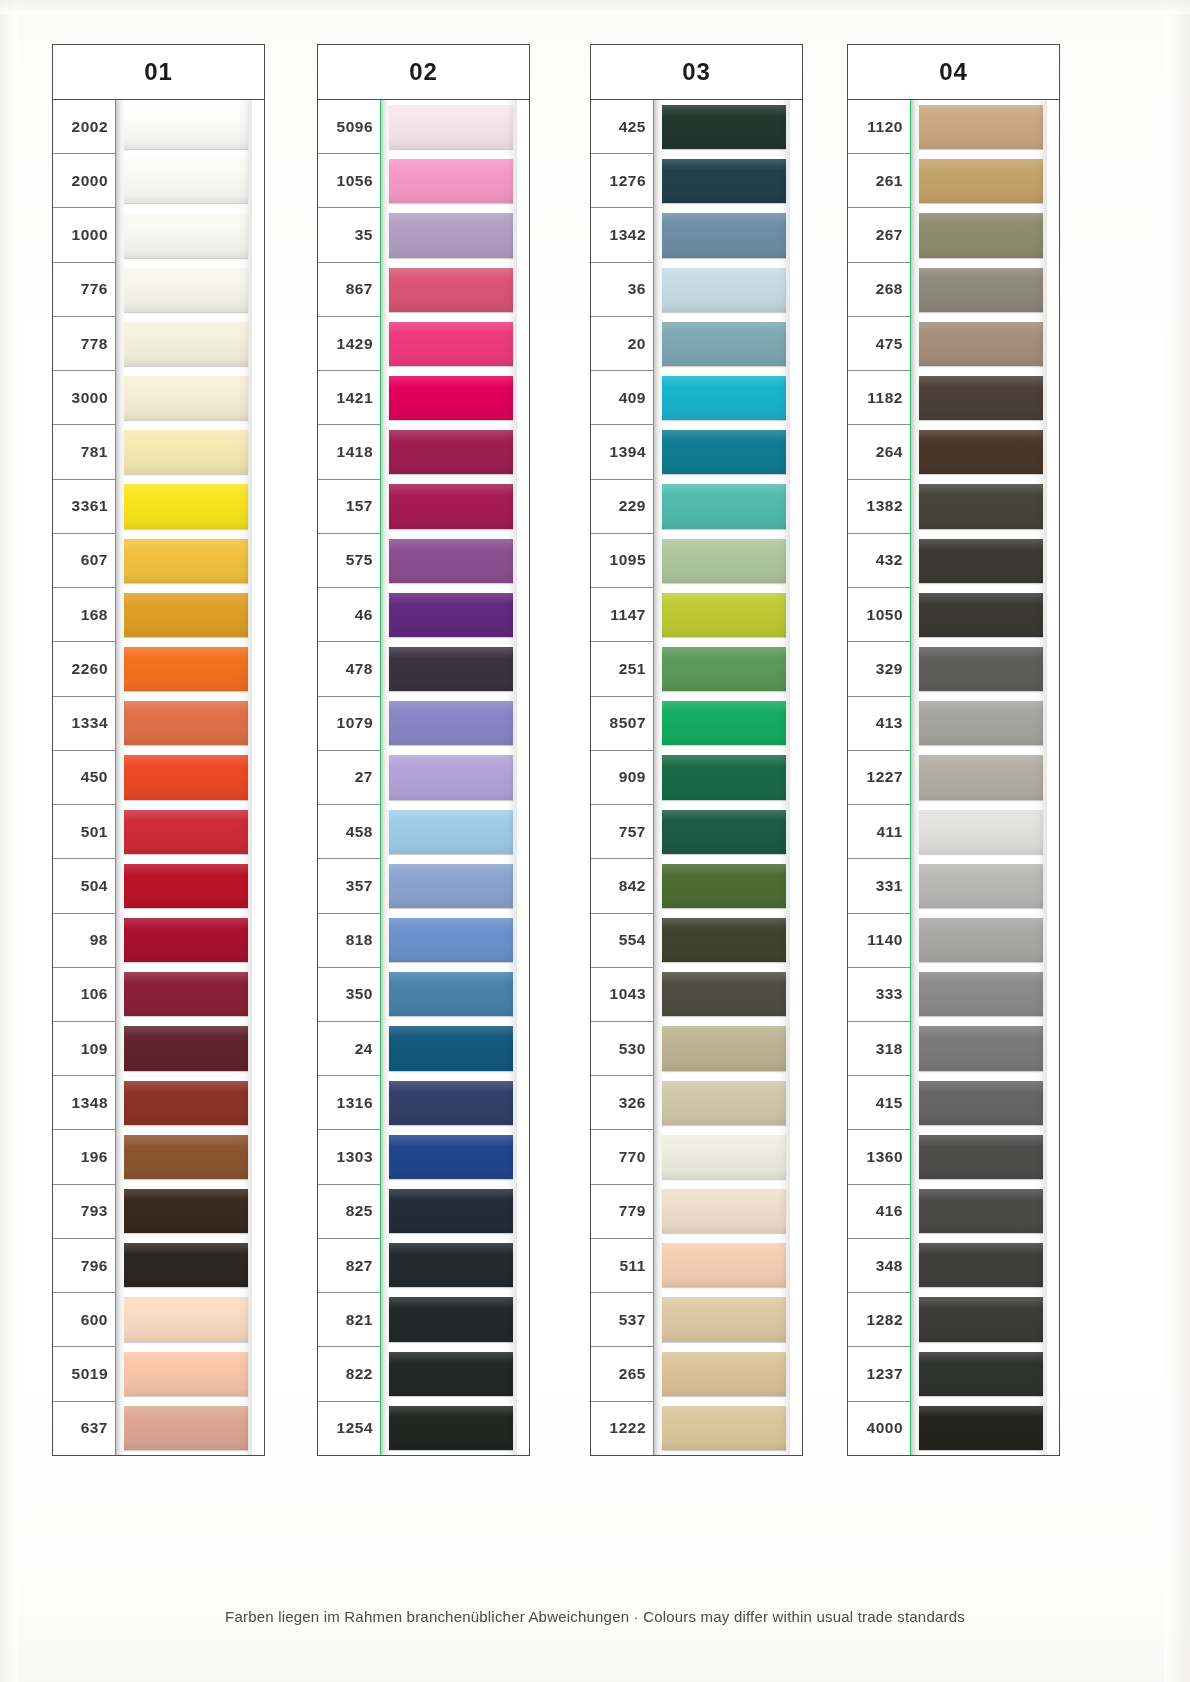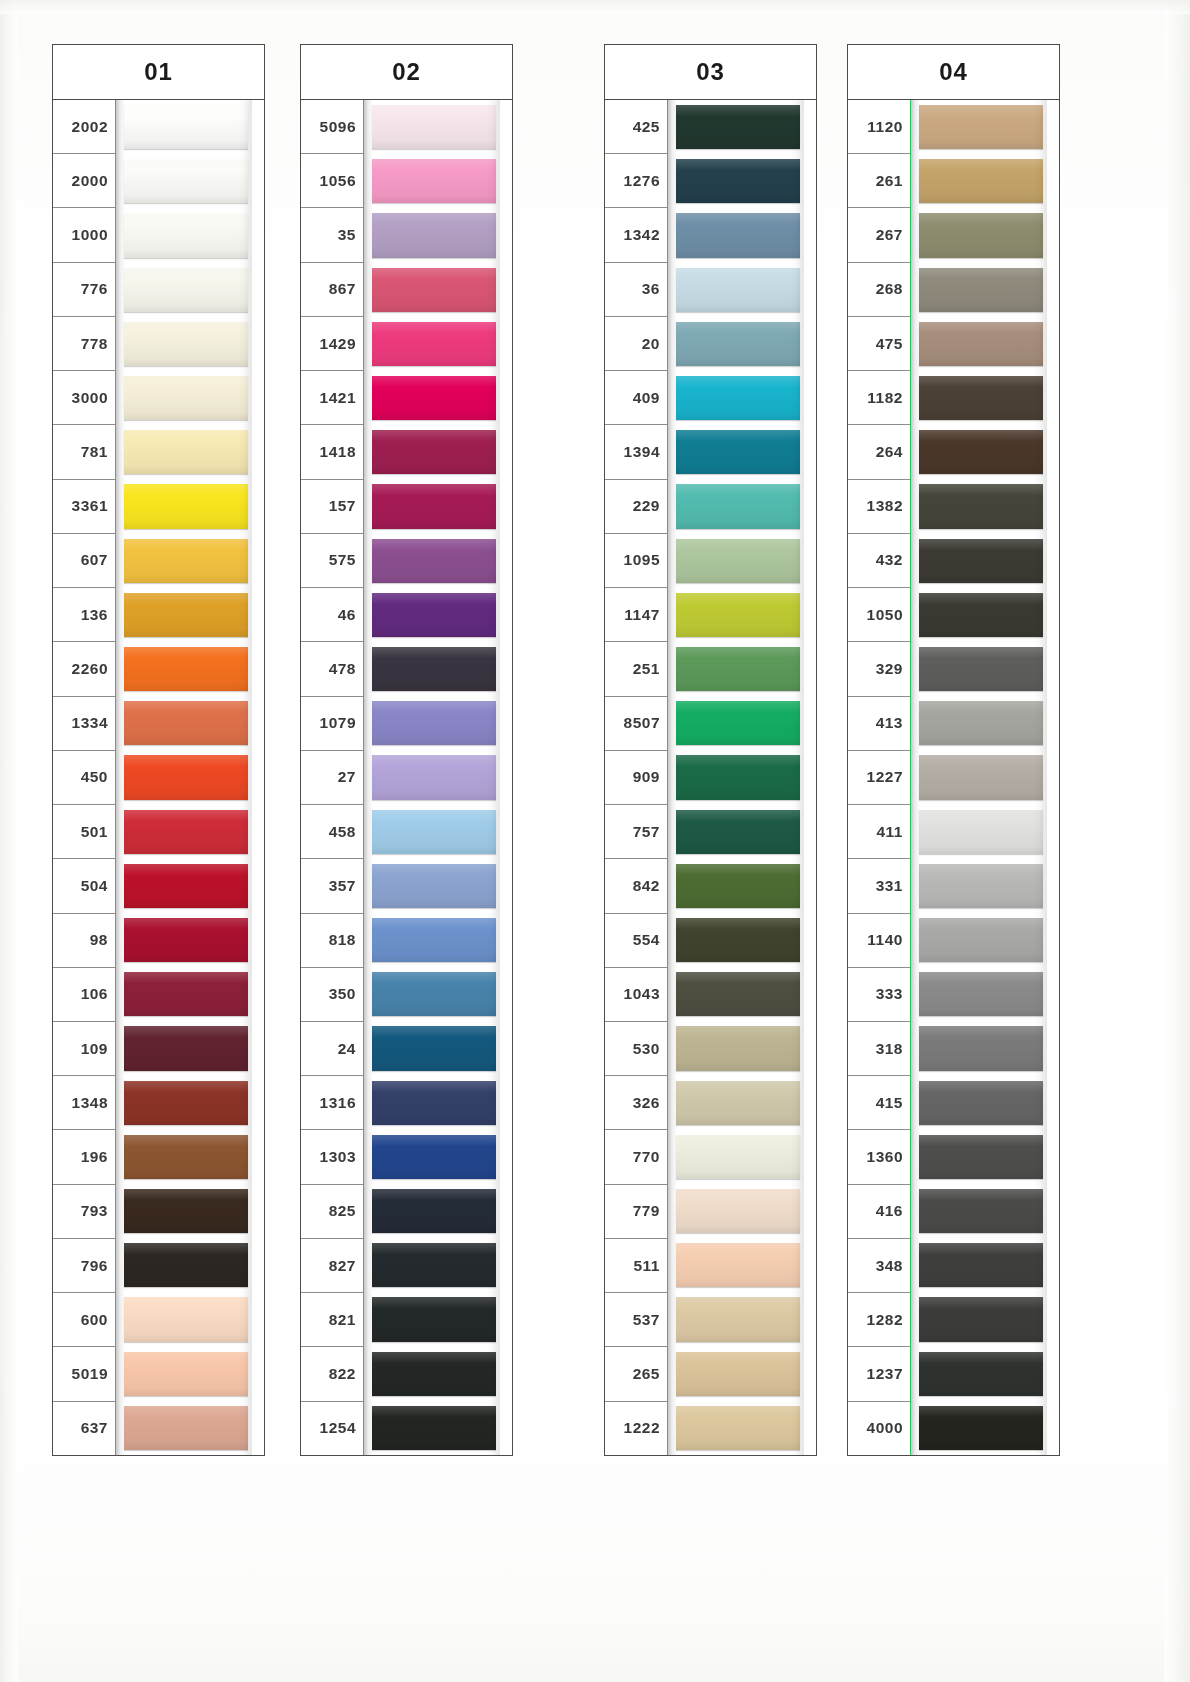--- a/index.html
+++ b/index.html
@@ -39,22 +39,22 @@
   .column{
     position:absolute;
     top:44px;
     width:213px;
     border:1px solid #4c4c4c;
     background:#ffffff;
     box-sizing:border-box;
     font-weight:bold;
   }
   .col-0{left:52px;}
-  .col-1{left:300px;}
-  .col-2{left:604px;}
+  .col-1{left:317px;}
+  .col-2{left:590px;}
   .col-3{left:847px;}
 
   .col-header{
     height:54px;
     border-bottom:1px solid #4c4c4c;
     display:flex;align-items:center;justify-content:center;
     font-size:24px;
     letter-spacing:1px;
     color:#1b1b1b;
     font-family:"Liberation Sans", sans-serif;
@@ -154,21 +154,21 @@
           <div class="num-col">
             <div class="num-cell">2002</div>
             <div class="num-cell">2000</div>
             <div class="num-cell">1000</div>
             <div class="num-cell">776</div>
             <div class="num-cell">778</div>
             <div class="num-cell">3000</div>
             <div class="num-cell">781</div>
             <div class="num-cell">3361</div>
             <div class="num-cell">607</div>
-            <div class="num-cell">136</div>
+            <div class="num-cell">168</div>
             <div class="num-cell">2260</div>
             <div class="num-cell">1334</div>
             <div class="num-cell">450</div>
             <div class="num-cell">501</div>
             <div class="num-cell">504</div>
             <div class="num-cell">98</div>
             <div class="num-cell">106</div>
             <div class="num-cell">109</div>
             <div class="num-cell">1348</div>
             <div class="num-cell">196</div>
@@ -587,13 +587,14 @@
               <div class="swatch" style="background: rgb(47, 51, 47);"></div>
             </div>
             <div class="swatch-row">
               <div class="swatch" style="background: rgb(36, 36, 31);"></div>
             </div>
           </div>
         </div>
       </div>
     </div>
 
+  <div id="footer">Farben liegen im Rahmen branchenüblicher Abweichungen · Colours may differ within usual trade standards</div>
 </div>
 
 </body></html>

